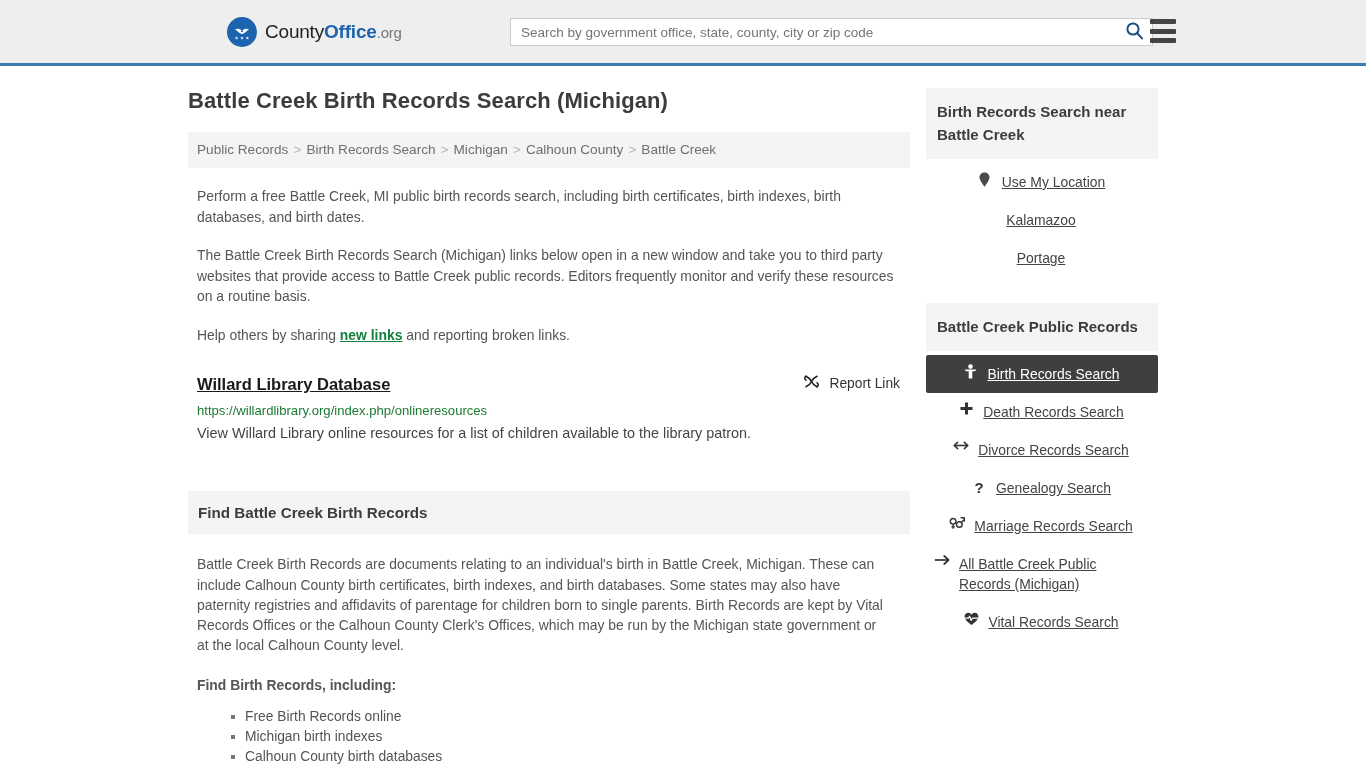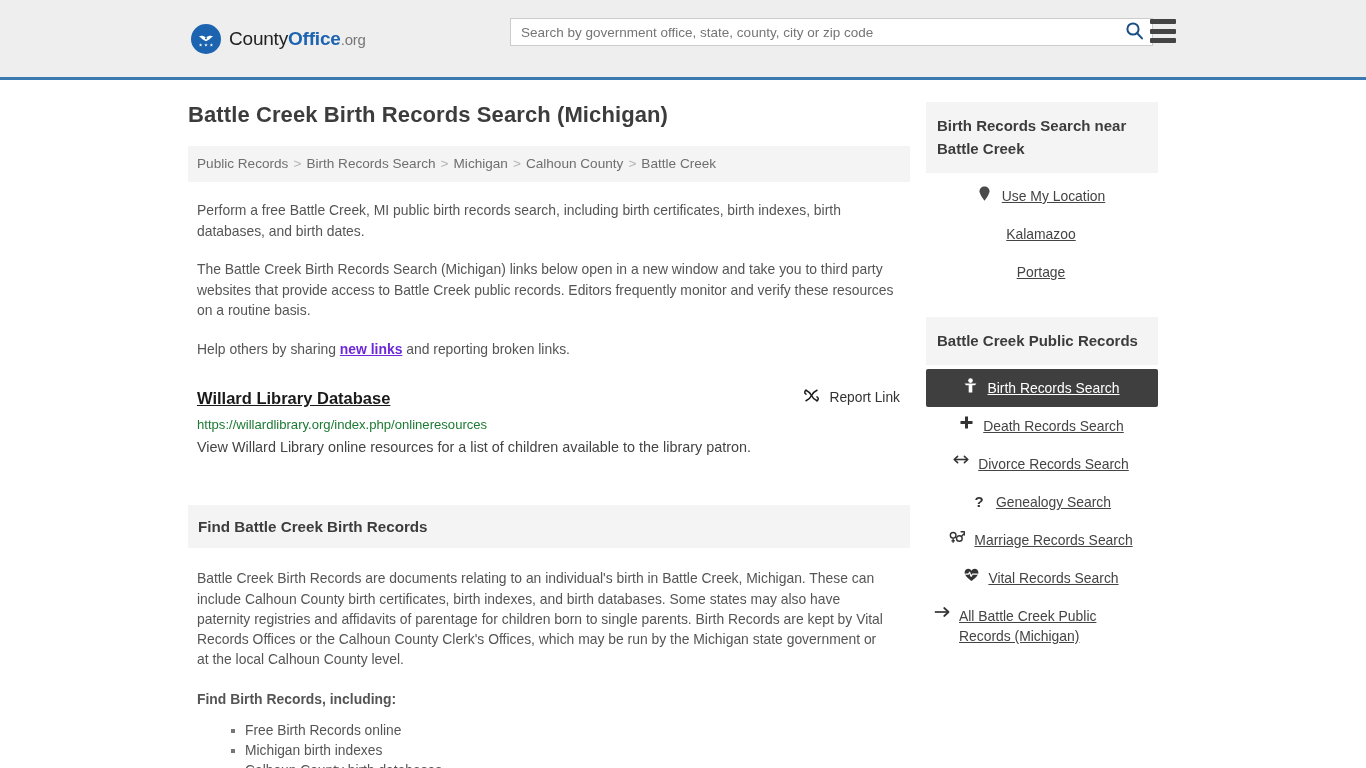--- a/index.html
+++ b/index.html
@@ -7,26 +7,27 @@
   html, body {
     margin: 0; padding: 0;
     width: 1366px; height: 768px;
     background: #ffffff;
     font-family: "Liberation Sans", sans-serif;
     overflow: hidden;
   }
 
   
   .site-header {
-    height: 80px;
+    height: 66px;
     background: #eeeeee;
     border-bottom: 3px solid #3b7ab0;
     display: flex;
     align-items: center;
     position: relative;
+    padding-left: 36px;
   }
   .brand {
     display: flex;
     align-items: center;
     margin-left: 191px;
     text-decoration: none;
     white-space: nowrap;
   }
   .brand-mark {
     width: 30px; height: 30px;
@@ -132,21 +133,21 @@
   }
   .breadcrumb .sep { color: #b4b4b4; margin: 0 5px; }
 
   .body-text {
     font-size: 13.9px;
     line-height: 20.5px;
     color: #555555;
     margin: 18px 0 0 0;
     padding: 0 9px;
   }
-  .body-text a { color: #6d28d9; text-decoration: underline; font-weight: bold; }
+  .body-text a { color: #15803d; text-decoration: underline; font-weight: bold; }
 
   
   .result {
     margin-top: 28px;
     padding: 0 9px;
     position: relative;
   }
   .result-head {
     display: flex;
     align-items: baseline;
@@ -424,36 +425,36 @@
                 <circle cx="11" cy="8.6" r="3" fill="none" stroke="#333333" stroke-width="1.5"></circle>
                 <line x1="13.1" y1="6.5" x2="16" y2="3.6" stroke="#333333" stroke-width="1.5"></line>
                 <polyline points="12.9,1.4 16.3,1.4 16.3,4.8" fill="none" stroke="#333333" stroke-width="1.5" stroke-linecap="round" stroke-linejoin="round"></polyline>
               </svg>
             </span>
             <span class="label">Marriage Records Search</span>
           </a>
 
           <a class="side-link" href="#">
             <span class="side-ico">
+              <svg width="16" height="12" viewBox="0 0 16 12" aria-hidden="true">
+                <line x1="0.8" y1="6" x2="14" y2="6" stroke="#333333" stroke-width="1.7"></line>
+                <polyline points="10.2,2 14.6,6 10.2,10" fill="none" stroke="#333333" stroke-width="1.7" stroke-linecap="round" stroke-linejoin="round"></polyline>
+              </svg>
+            </span>
+            <span class="label">All Battle Creek Public Records (Michigan)</span>
+          </a>
+
+          <a class="side-link" href="#">
+            <span class="side-ico">
               <svg width="15" height="14" viewBox="0 0 15 14" aria-hidden="true">
                 <path d="M7.5 13 C7.5 13 0.6 8.6 0.6 4.6 C0.6 2.3 2.4 0.8 4.3 0.8 C5.7 0.8 6.9 1.6 7.5 2.7 C8.1 1.6 9.3 0.8 10.7 0.8 C12.6 0.8 14.4 2.3 14.4 4.6 C14.4 8.6 7.5 13 7.5 13 Z" fill="#333333"></path>
                 <polyline points="1.6,6.2 4.4,6.2 5.6,4.2 7.1,8.4 8.4,6.2 13.4,6.2" fill="none" stroke="#ffffff" stroke-width="1.2" stroke-linecap="round" stroke-linejoin="round"></polyline>
               </svg>
             </span>
             <span class="label">Vital Records Search</span>
           </a>
 
-          <a class="side-link" href="#">
-            <span class="side-ico">
-              <svg width="16" height="12" viewBox="0 0 16 12" aria-hidden="true">
-                <line x1="0.8" y1="6" x2="14" y2="6" stroke="#333333" stroke-width="1.7"></line>
-                <polyline points="10.2,2 14.6,6 10.2,10" fill="none" stroke="#333333" stroke-width="1.7" stroke-linecap="round" stroke-linejoin="round"></polyline>
-              </svg>
-            </span>
-            <span class="label">All Battle Creek Public Records (Michigan)</span>
-          </a>
-
         </div>
       </div>
 
     </div>
   </div>
 </div>
 
 </body></html>

